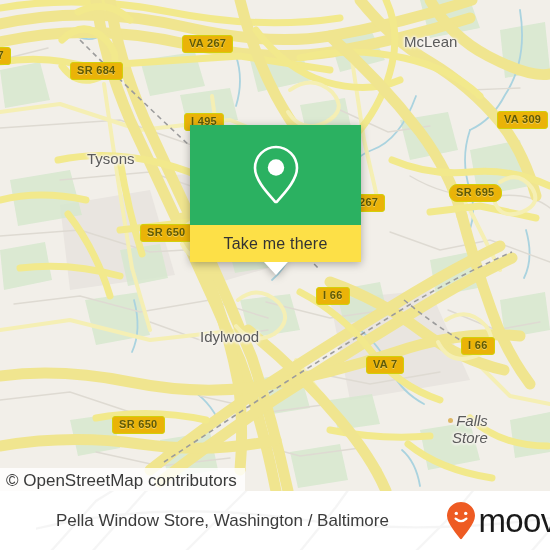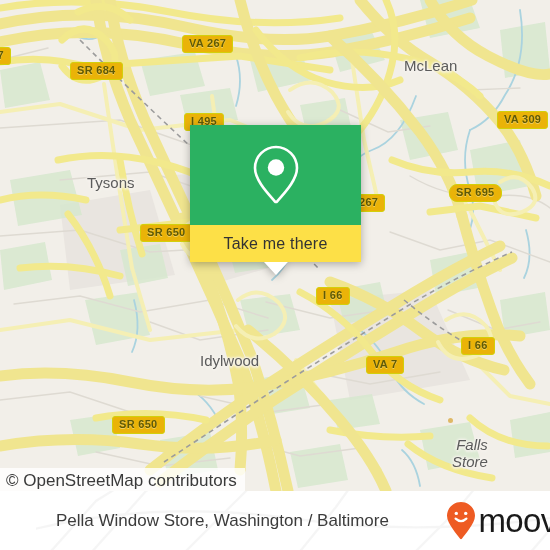--- a/index.html
+++ b/index.html
@@ -37,21 +37,20 @@
   
   .place{
     position:absolute;
     color:#5b5b5b;
     font-size:15px;
     white-space:nowrap;
     text-shadow:
       -1.5px 0 2px #f6f3ee, 1.5px 0 2px #f6f3ee,
       0 -1.5px 2px #f6f3ee, 0 1.5px 2px #f6f3ee,
       0 0 4px #f6f3ee;
-    margin-top: 24px;
   }
   .place.two-line{text-align:right;line-height:17px;font-style:italic;}
   .place-dot{
     position:absolute;width:5px;height:5px;border-radius:50%;
     background:#d8a63a;opacity:.75;
   }
 
   
   .popup{
     position:absolute;left:190px;top:125px;width:171px;height:137px;

